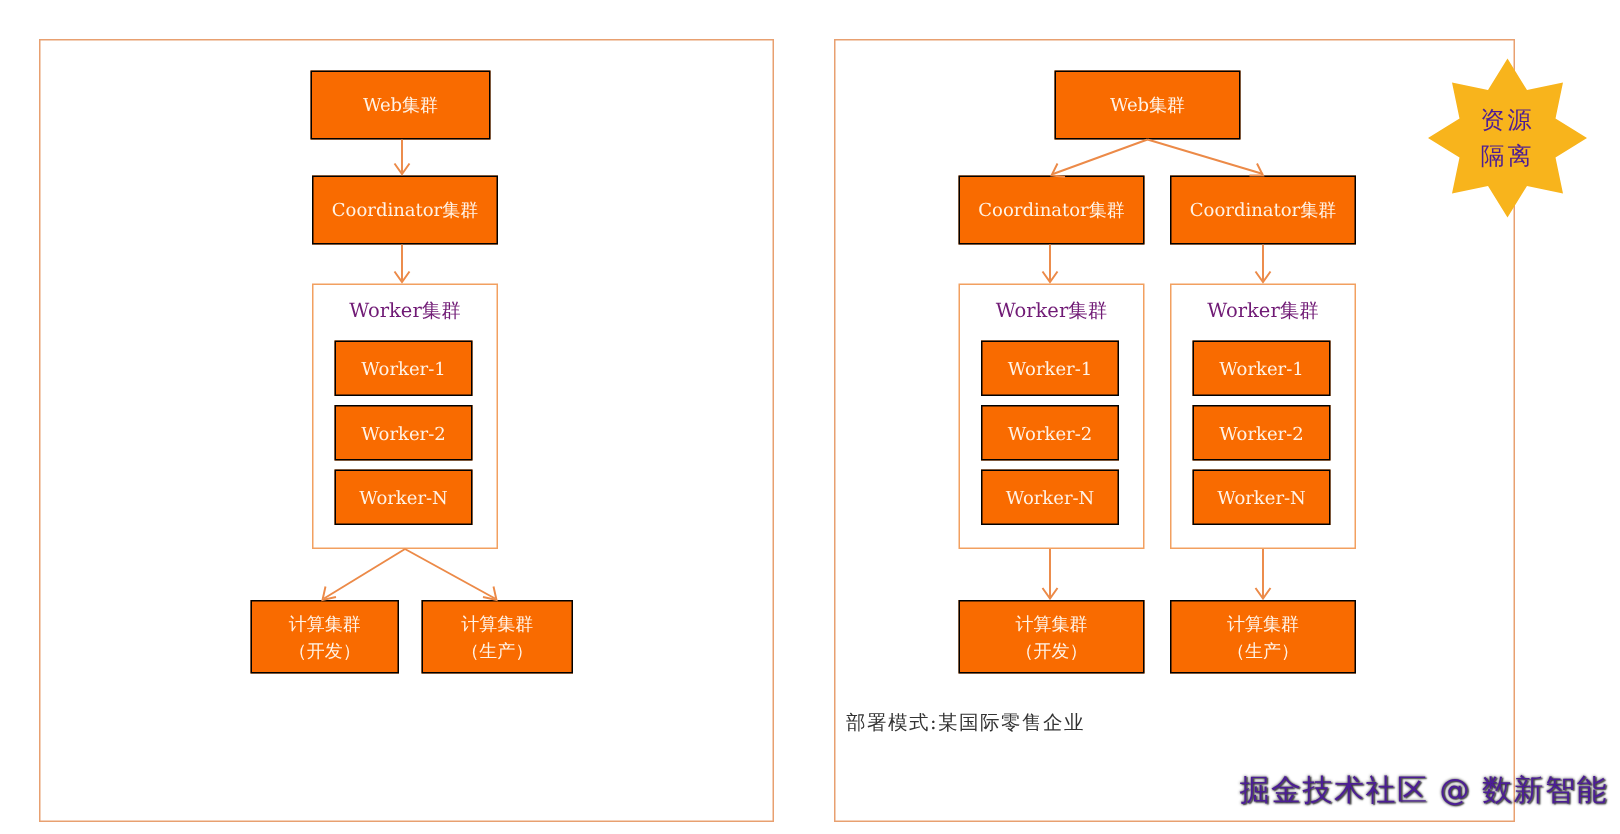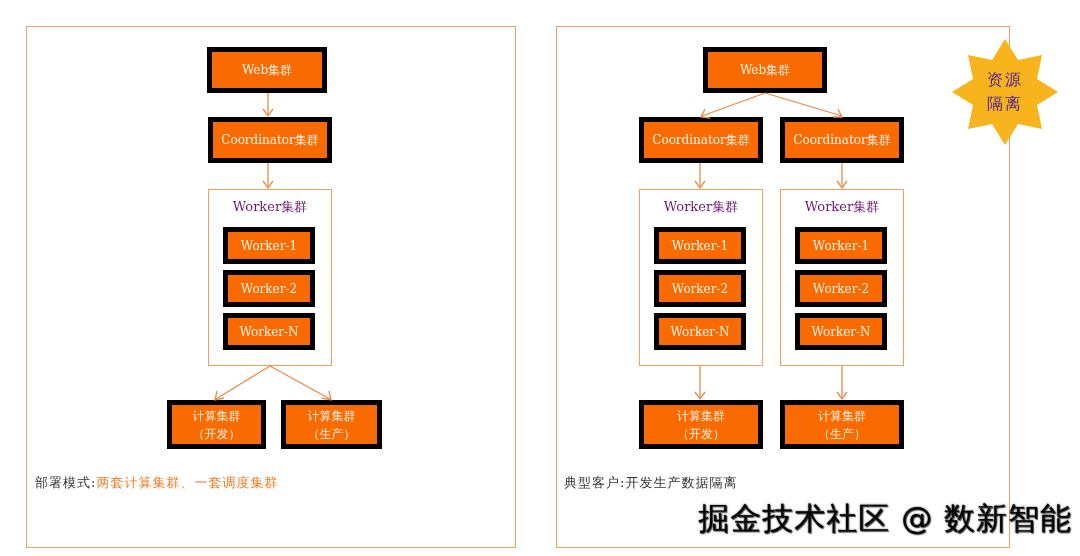--- a/index.html
+++ b/index.html
@@ -1,29 +1,29 @@
 <!DOCTYPE html>
 <html><head>
 <meta charset="utf-8">
 <style>
   html, body { margin:0; padding:0; }
   body { width:1080px; height:556px; background:#ffffff; position:relative; overflow:hidden;
          font-family:"DejaVu Serif", serif; }
   .panel { position:absolute; border:1.5px solid #e8a070; box-sizing:border-box; background:#fff; }
-  .obox { position:absolute; background:#f96b00; border:5px solid #000000; color:#fff3e6;
+  .obox { position:absolute; background:#f96b00; border:1px solid #000000; color:#fff3e6;
           box-sizing:border-box; display:flex; align-items:center; justify-content:center;
           font-size:12px; text-align:center; line-height:1.5; }
   .wgroup { position:absolute; border:1.5px solid #f2a060; background:#fff; box-sizing:border-box; }
   .wtitle { position:absolute; left:0; right:0; text-align:center; font-size:13px; color:#701a75; }
   .arrow { position:absolute; pointer-events:none; }
   .info { position:absolute; font-size:13px; color:#333; line-height:24px; white-space:nowrap; letter-spacing:1px; }
   .hl { color:#f07a20; }
   .star { position:absolute; }
   .watermark { position:absolute; right:8px; bottom:16px; font-family:"DejaVu Sans", sans-serif;
-               font-size:31px; color:#000000; text-shadow:0 0 2px #333, 1px 1px 1px #444; letter-spacing:1px; }
+               font-size:20px; color:#4c1d95; text-shadow:0 0 2px #333, 1px 1px 1px #444; letter-spacing:1px; }
 </style>
 </head>
 <body>
 
 <div class="panel" style="left:26px; top:26px; width:490px; height:522px;"></div>
 
 <div class="obox" style="left:207px; top:47px; width:120px; height:46px;">
     <span>Web集群</span>
   </div>
 <div class="obox" style="left:208px; top:117px; width:124px; height:46px;">
@@ -63,21 +63,20 @@
     <line x1="268" y1="163" x2="268" y2="187"></line>
       <polyline points="263,181 268,188 273,181"></polyline>
     <line x1="270" y1="366" x2="216" y2="399"></line>
       <polyline points="217,391 215,400 224,398"></polyline>
     <line x1="270" y1="366" x2="330" y2="399"></line>
       <polyline points="322,398 331,400 329,391"></polyline>
   </g>
 </svg>
 
 <div class="info" style="left:35px; top:471px;">
-  <div><span>部署模式:</span><span class="hl">两套计算集群、一套调度集群</span></div>
 </div>
 
 <div class="panel" style="left:556px; top:26px; width:454px; height:522px;"></div>
 
 <div class="obox" style="left:703px; top:47px; width:124px; height:46px;">
     <span>Web集群</span>
   </div>
 <div class="obox" style="left:639px; top:117px; width:124px; height:46px;">
     <span>Coordinator集群</span>
   </div>
@@ -143,16 +142,16 @@
 
 <svg class="star" width="110" height="110" style="left:950px; top:37px;">
   <polygon fill="#f8b41c" points="55,2 68,23 92,18 87,42 108,55 87,68 92,92 68,87 55,108 42,87 18,92 23,68 2,55 23,42 18,18 42,23"></polygon>
 </svg>
 <div style="position:absolute; left:975px; top:68px; width:60px; text-align:center; color:#4c1d95; font-size:16px; line-height:24px; letter-spacing:2px;">
   <div>资源</div>
   <div>隔离</div>
 </div>
 
 <div class="info" style="left:564px; top:471px;">
-  <div>典型客户:开发生产数据隔离</div>
+  <div>部署模式:某国际零售企业</div>
 </div>
 
 <div class="watermark">掘金技术社区 @ 数新智能</div>
 
 </body></html>

